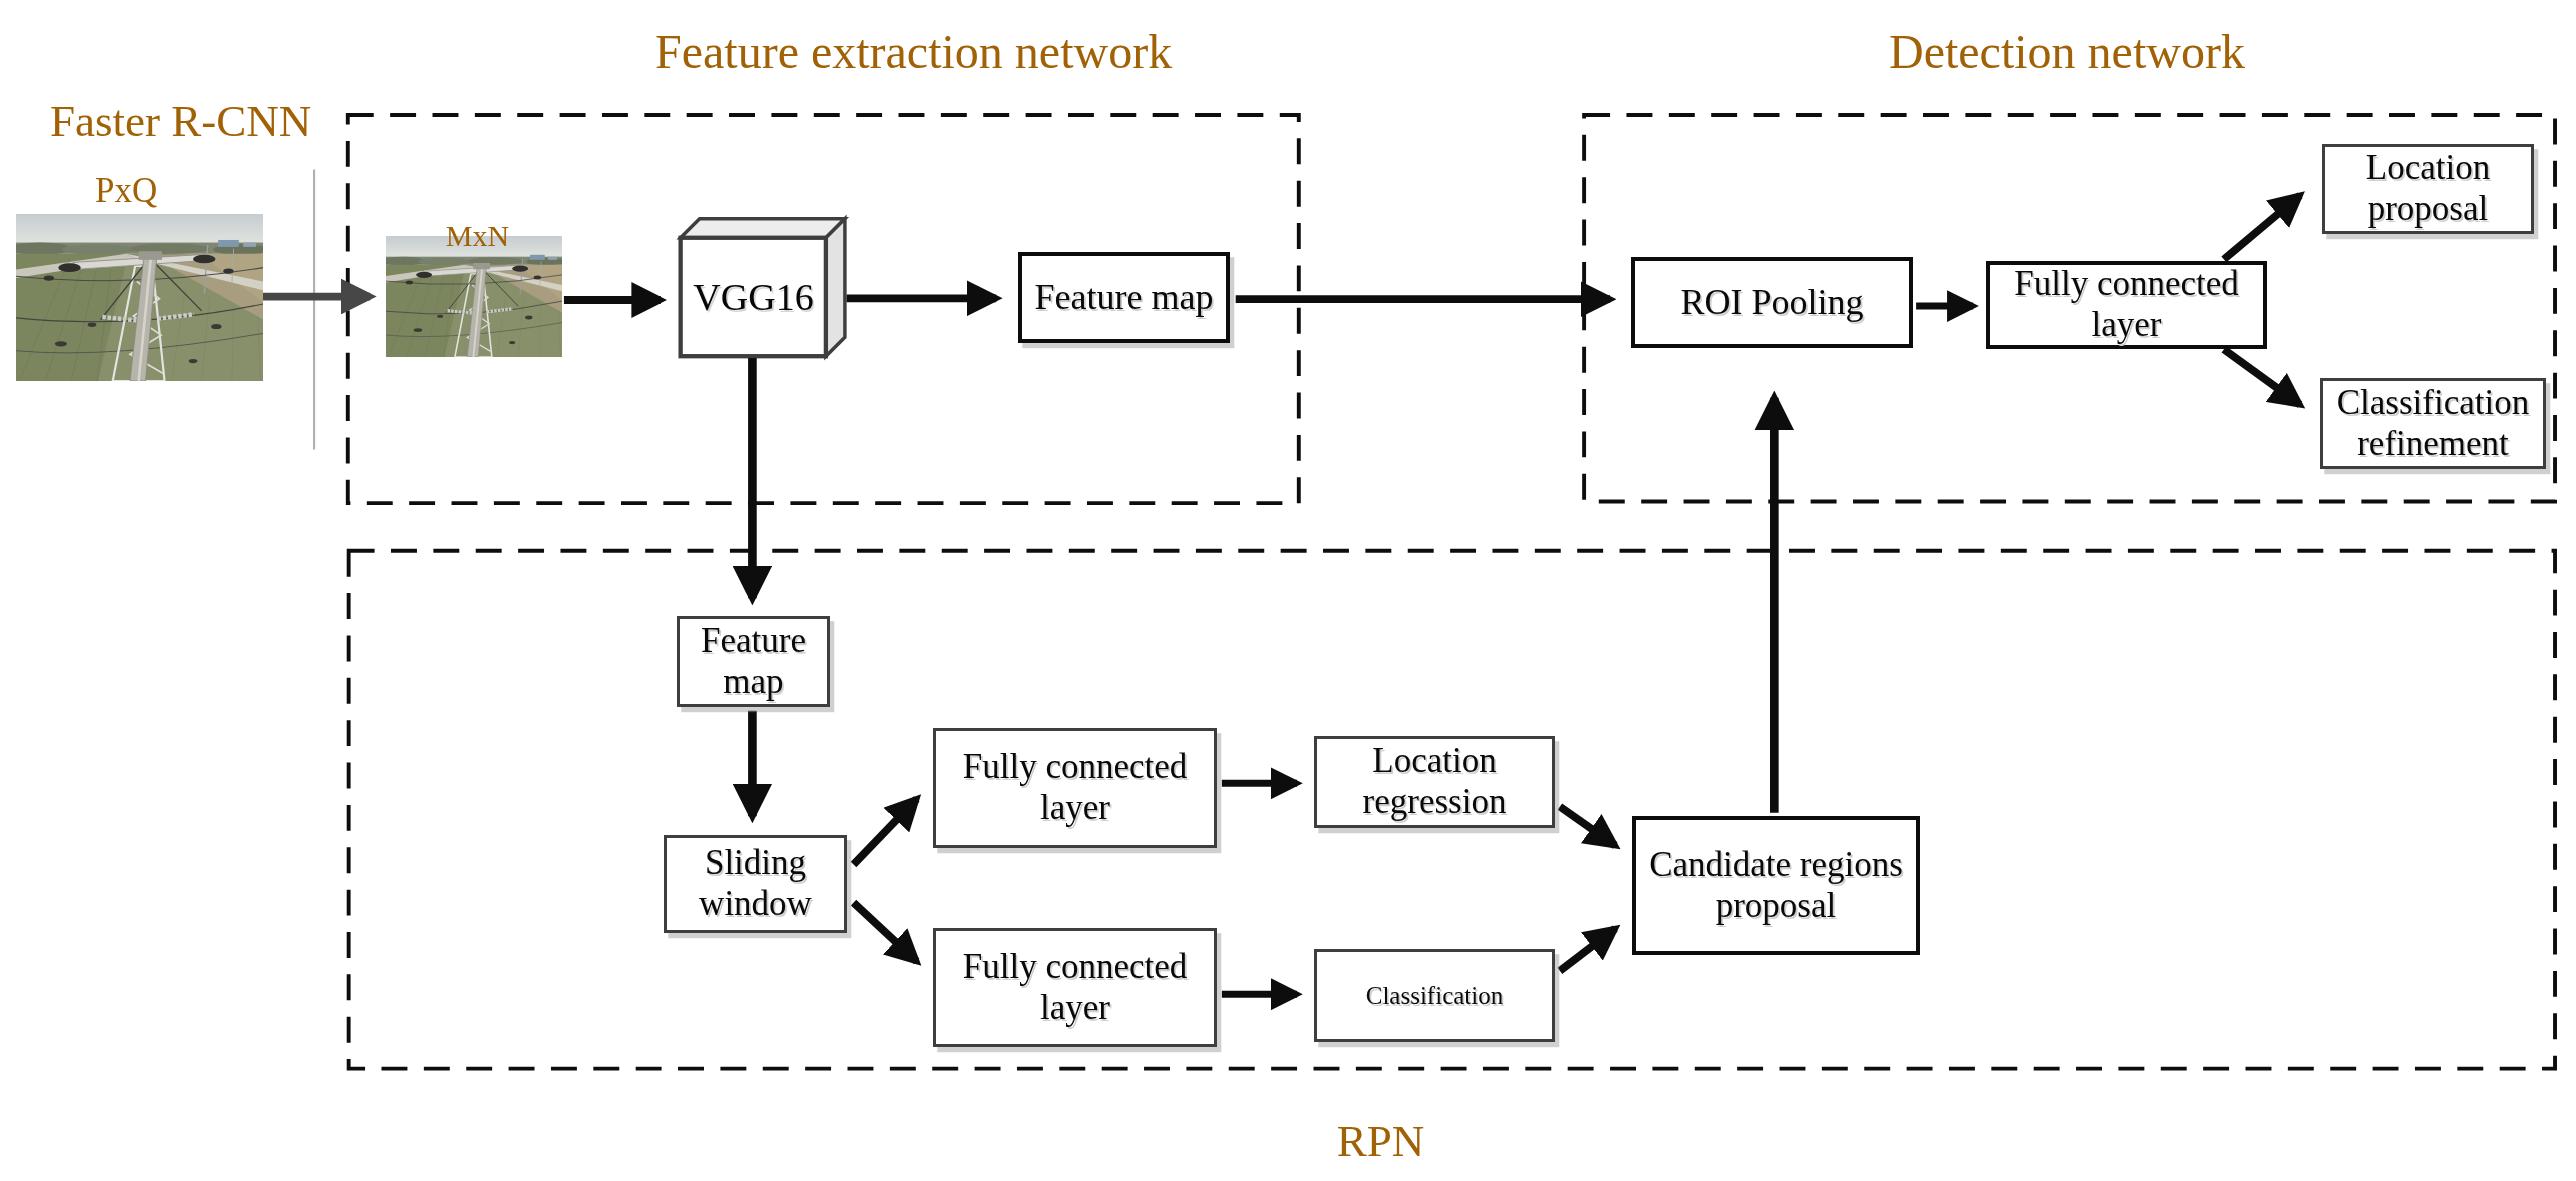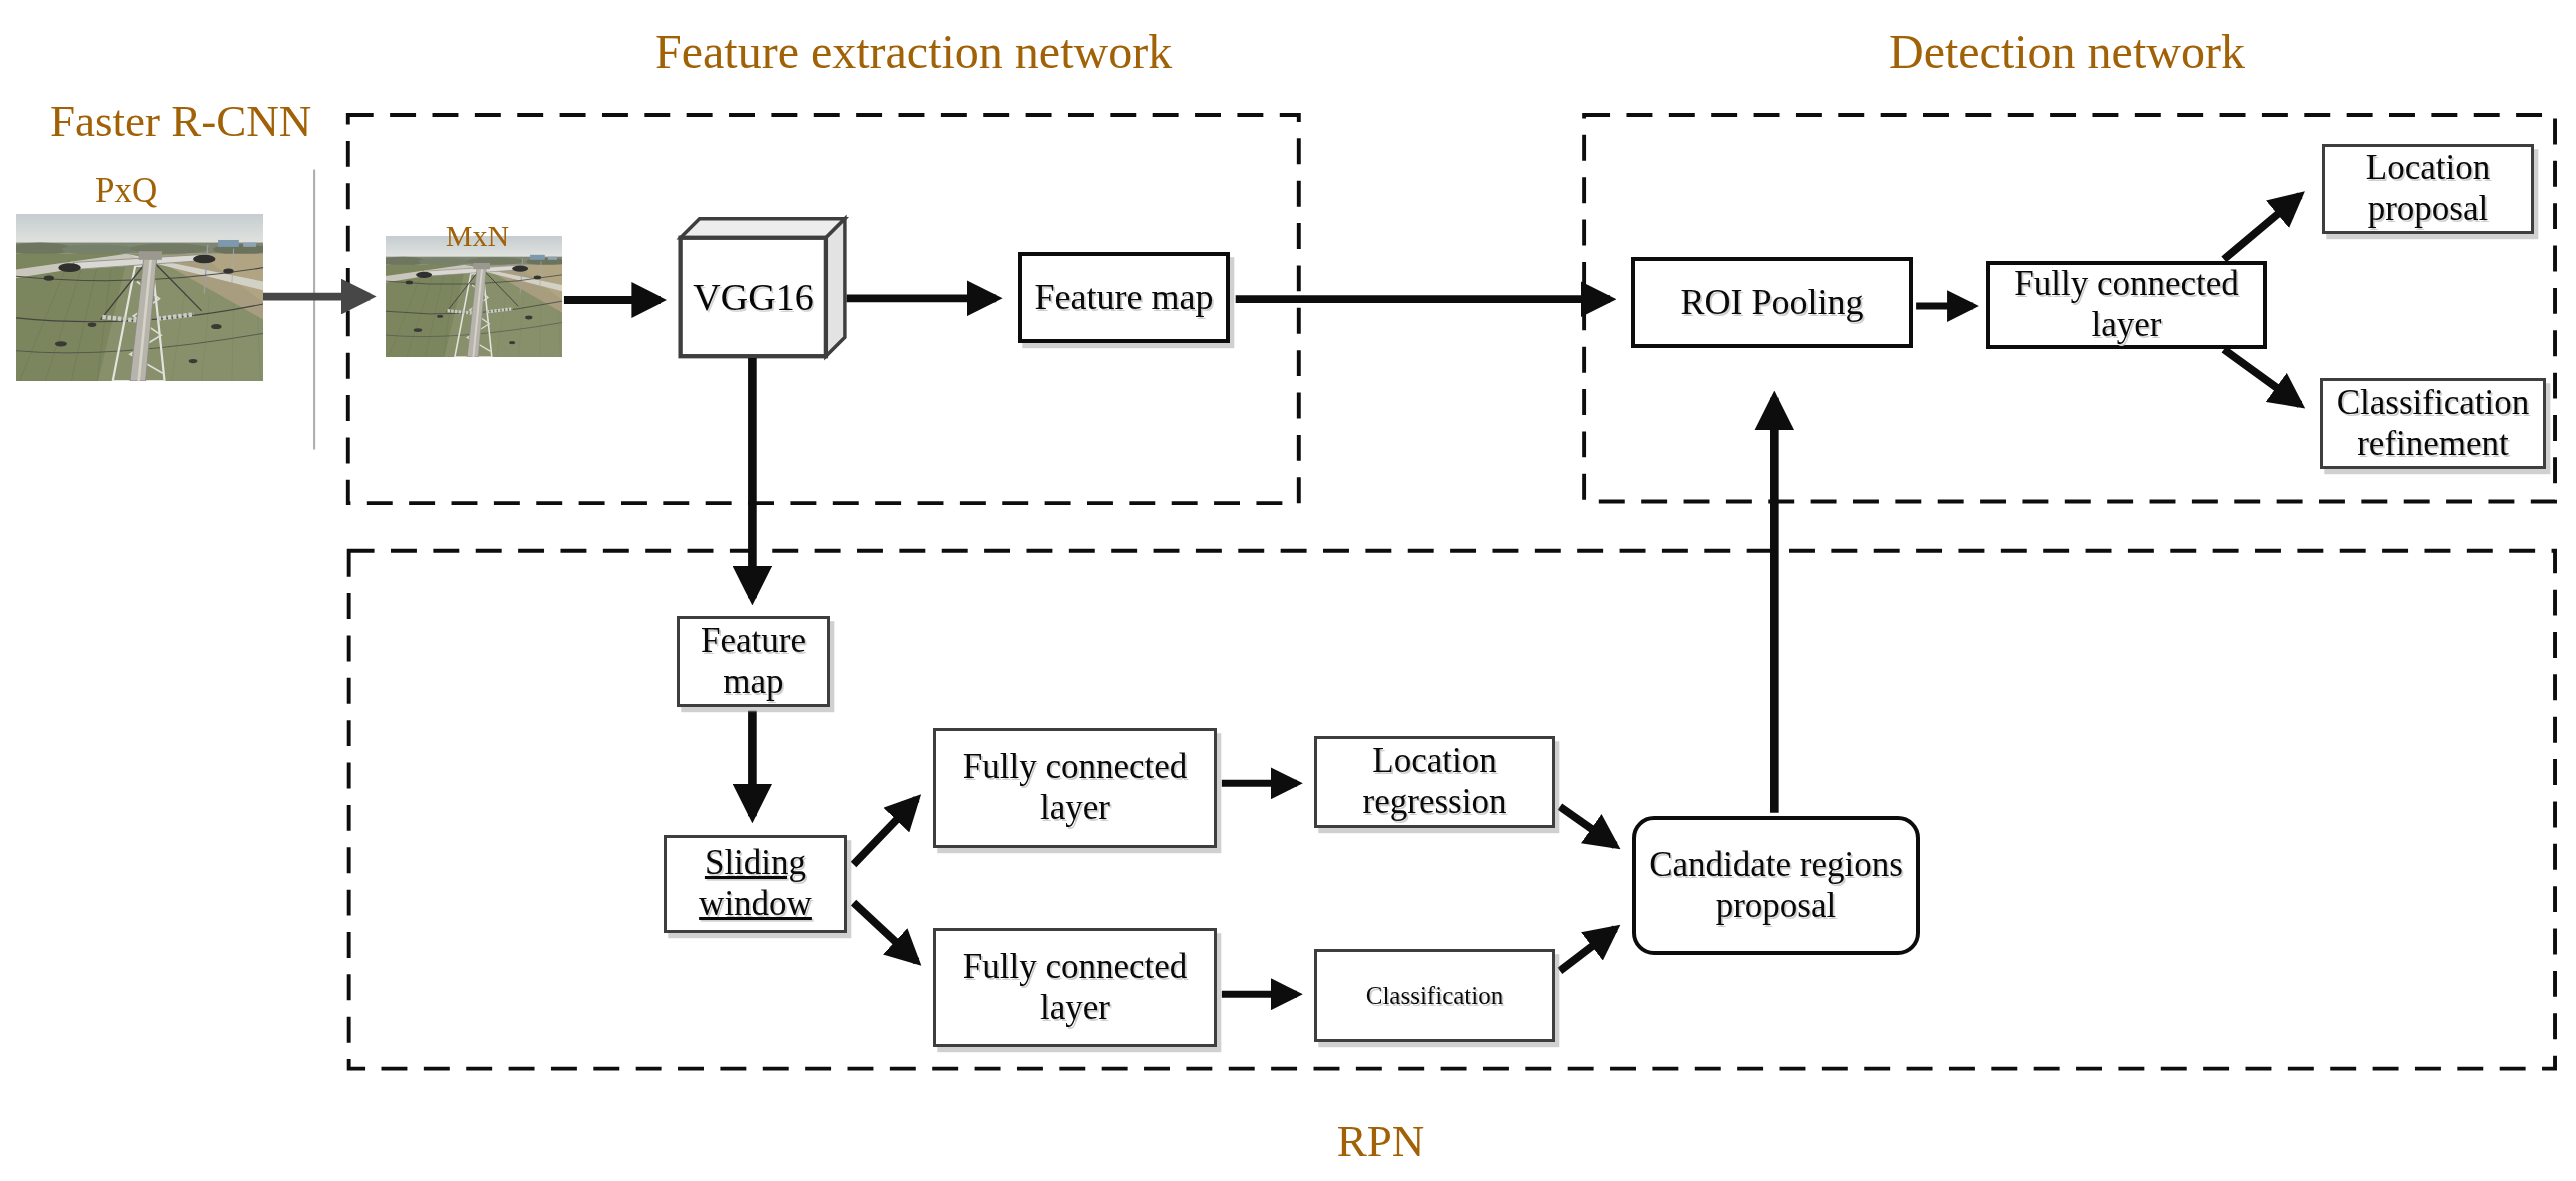--- a/index.html
+++ b/index.html
@@ -145,26 +145,26 @@
   <div class="node b-black" style="left:1631px;top:257px;width:274px;height:83px;font-size:36px;">ROI Pooling</div>
 
   <div class="node b-black" style="left:1986px;top:261px;width:273px;height:80px;font-size:35px;">Fully connected layer</div>
 
   <div class="node b-gray shadow" style="left:2322px;top:144px;width:206px;height:84px;font-size:35px;">Location proposal</div>
 
   <div class="node b-gray shadow" style="left:2320px;top:378px;width:220px;height:85px;font-size:35px;">Classification refinement</div>
 
   <div class="node b-gray shadow" style="left:677px;top:616px;width:147px;height:85px;font-size:35px;">Feature map</div>
 
-  <div class="node b-gray shadow" style="left:664px;top:835px;width:177px;height:92px;font-size:35px;text-decoration:underline;">Sliding window</div>
+  <div class="node b-gray shadow" style="left:664px;top:835px;width:177px;height:92px;font-size:35px;">Sliding window</div>
 
   <div class="node b-gray shadow" style="left:933px;top:728px;width:278px;height:114px;font-size:35px;">Fully connected layer</div>
 
   <div class="node b-gray shadow" style="left:933px;top:928px;width:278px;height:113px;font-size:35px;">Fully connected layer</div>
 
   <div class="node b-gray shadow" style="left:1314px;top:736px;width:235px;height:86px;font-size:35px;">Location regression</div>
 
   <div class="node b-gray shadow" style="left:1314px;top:949px;width:235px;height:87px;font-size:25px;">Classification</div>
 
-  <div class="node b-black" style="left:1632px;top:816px;width:280px;height:131px;font-size:35px;border-radius:22px;">Candidate regions proposal</div>
+  <div class="node b-black" style="left:1632px;top:816px;width:280px;height:131px;font-size:35px;">Candidate regions proposal</div>
 
 </div>
 
 
 </body></html>

